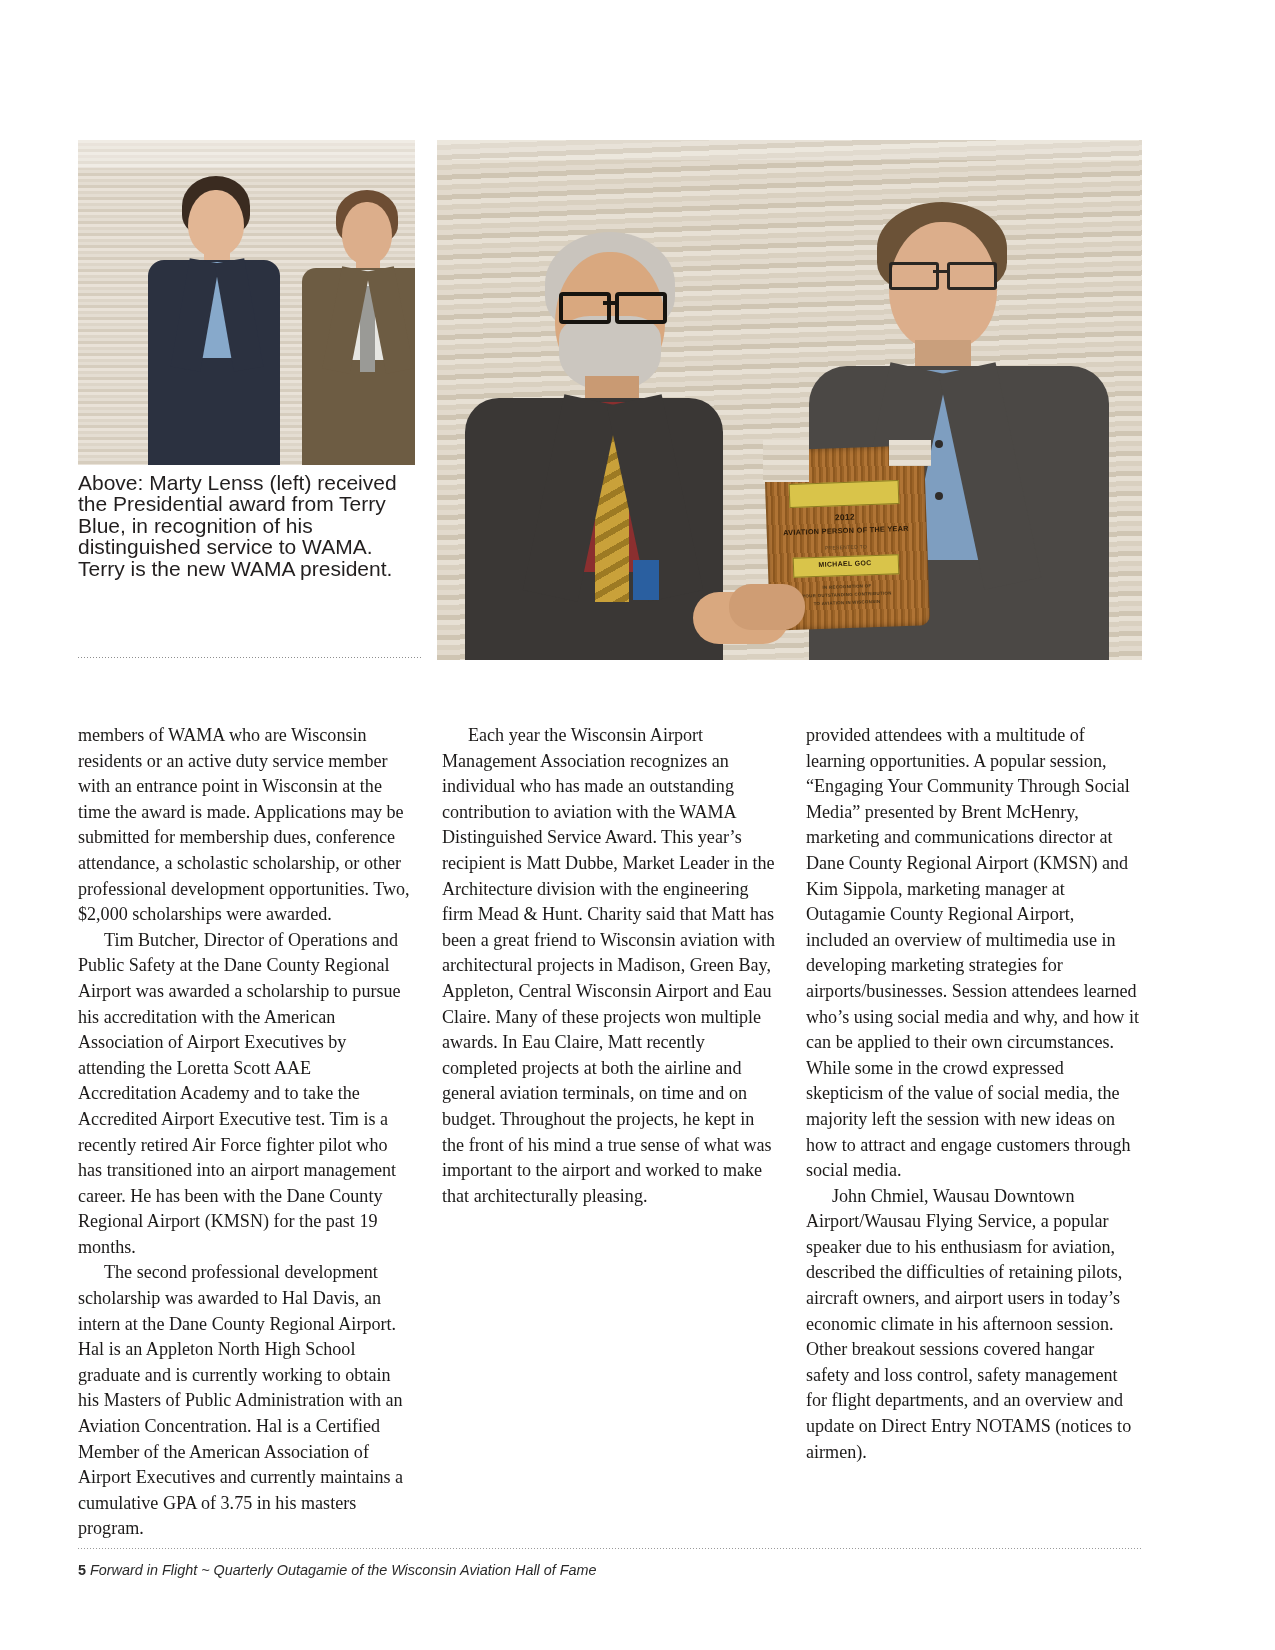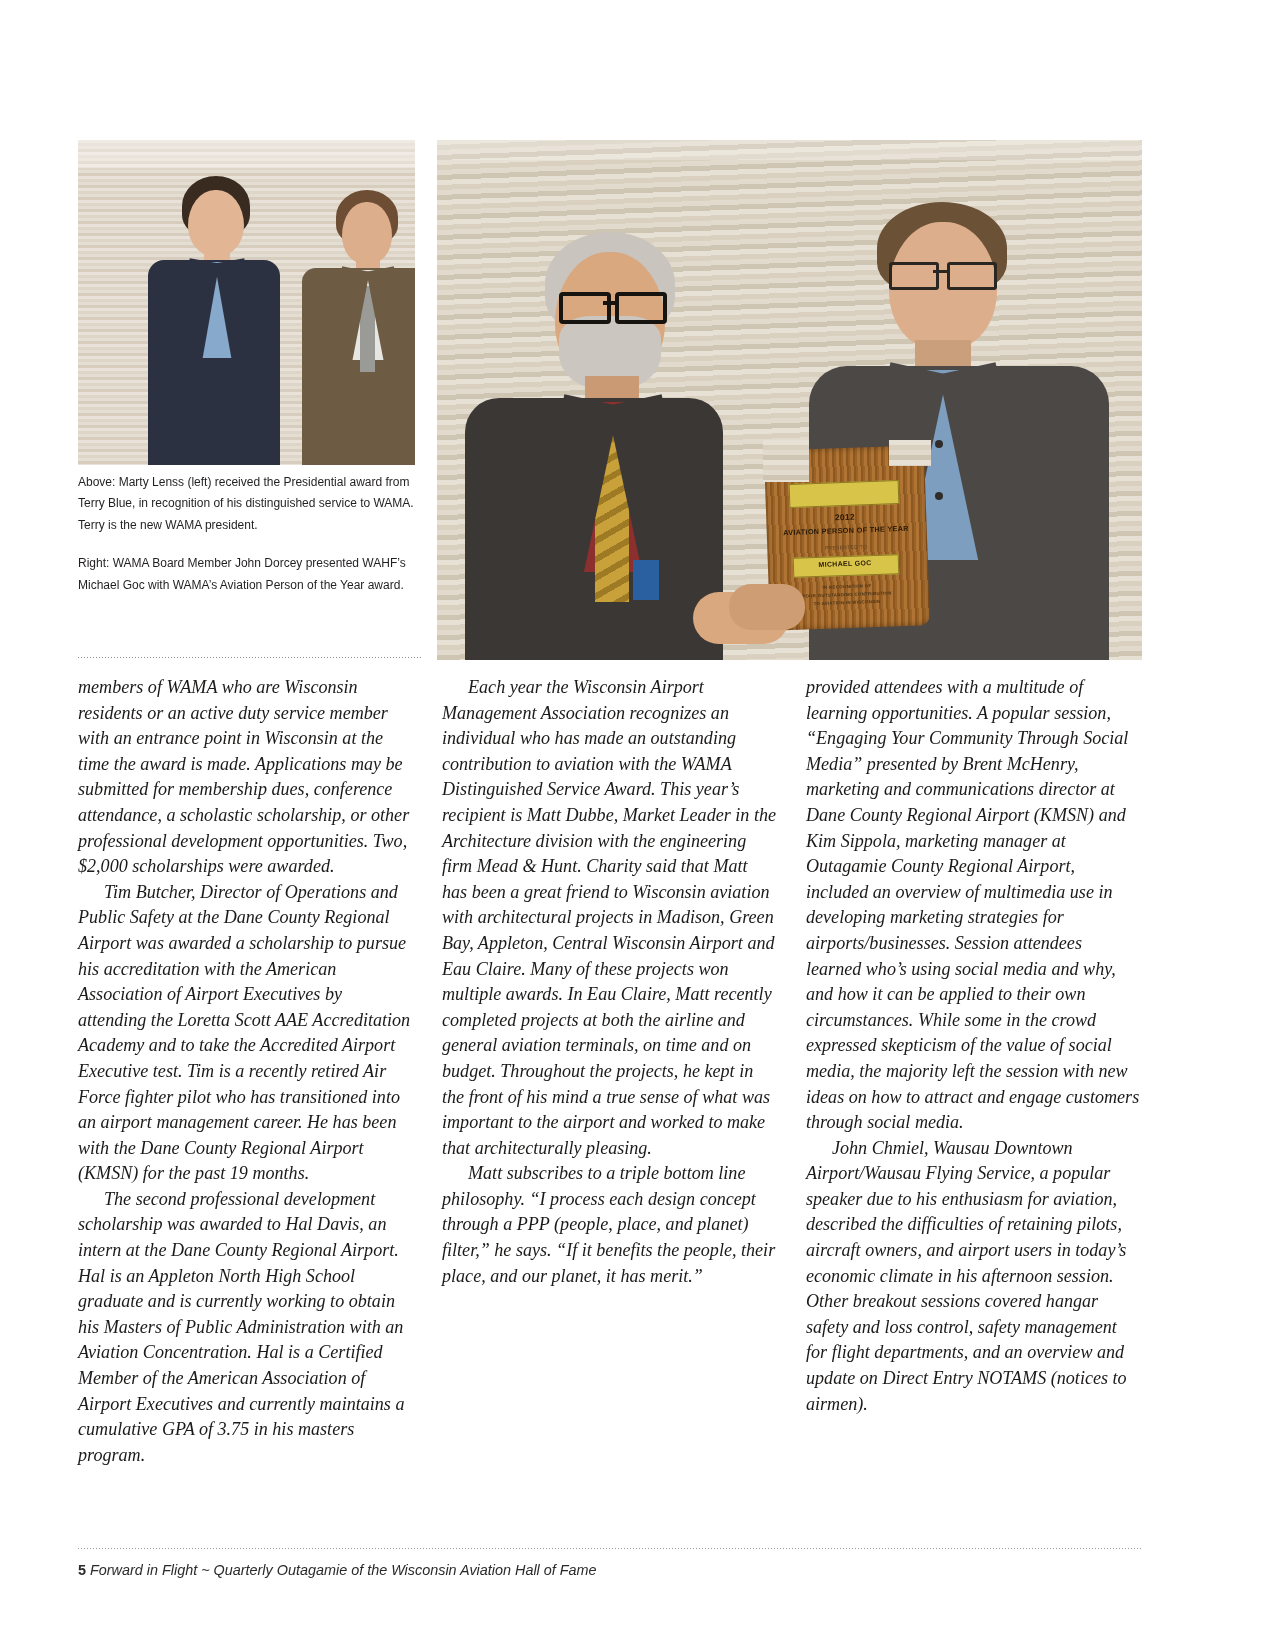--- a/index.html
+++ b/index.html
@@ -153,44 +153,43 @@
 
   
   .caption-block {
     position: absolute;
     left: 78px;
     top: 472px;
     width: 344px;
   }
   .caption {
     font-family: "Liberation Sans", sans-serif;
-    font-size: 12px;
+    font-size: 21px;
     line-height: 21.4px;
     color: #221f1f;
     margin: 0 0 17px 0;
   }
   .caption:last-child { margin-bottom: 0; }
   .caption-rule {
     position: absolute;
     left: 78px;
     top: 657px;
     width: 344px;
     height: 1px;
     background: repeating-linear-gradient(90deg,#8e8e8e 0px,#8e8e8e 1px,transparent 1px,transparent 3px);
   }
 
   
   .columns {
     position: absolute;
     left: 78px;
-    top: 675px;
+    top: 723px;
     width: 1064px;
     display: flex;
     gap: 30px;
-    font-style: italic;
   }
   .col {
     width: 334px;
     font-family: "Liberation Serif", serif;
     font-size: 18.1px;
     line-height: 25.6px;
     color: #1c1a19;
     text-align: left;
     hyphens: none;
   }
@@ -351,35 +350,33 @@
     <div>
       <div class="torso" style="position:absolute; left:256px; top:452px; width:96px; height:52px; border-radius:26px; background:#d9a87f;"></div>
       <div class="torso" style="position:absolute; left:292px; top:444px; width:76px; height:46px; border-radius:22px; background:#cf9d74;"></div>
     </div>
 
     <div class="wall-band" style="top:0; height:20px; background:rgba(255,255,255,0.22);"></div>
   </div>
 
   <div class="caption-block">
     <p class="caption">Above: Marty Lenss (left) received the Presidential award from Terry Blue, in recognition of his distinguished service to WAMA. Terry is the new WAMA president.</p>
-    <p class="caption">Right: WAMA Board Member John Dorcey presented WAHF’s Michael Goc with WAMA’s Aviation Person of the Year award.</p>
   </div>
   <div class="caption-rule"></div>
 
   <div class="columns">
 
     <div class="col">
       <p class="noindent">members of WAMA who are Wisconsin residents or an active duty service member with an entrance point in Wisconsin at the time the award is made. Applications may be submitted for membership dues, conference attendance, a scholastic scholarship, or other professional development opportunities. Two, $2,000 scholarships were awarded.</p>
       <p>Tim Butcher, Director of Operations and Public Safety at the Dane County Regional Airport was awarded a scholarship to pursue his accreditation with the American Association of Airport Executives by attending the Loretta Scott AAE Accreditation Academy and to take the Accredited Airport Executive test. Tim is a recently retired Air Force fighter pilot who has transitioned into an airport management career. He has been with the Dane County Regional Airport (KMSN) for the past 19 months.</p>
       <p>The second professional development scholarship was awarded to Hal Davis, an intern at the Dane County Regional Airport. Hal is an Appleton North High School graduate and is currently working to obtain his Masters of Public Administration with an Aviation Concentration. Hal is a Certified Member of the American Association of Airport Executives and currently maintains a cumulative GPA of 3.75 in his masters program.</p>
     </div>
 
     <div class="col">
       <p>Each year the Wisconsin Airport Management Association recognizes an individual who has made an outstanding contribution to aviation with the WAMA Distinguished Service Award. This year’s recipient is Matt Dubbe, Market Leader in the Architecture division with the engineering firm Mead &amp; Hunt. Charity said that Matt has been a great friend to Wisconsin aviation with architectural projects in Madison, Green Bay, Appleton, Central Wisconsin Airport and Eau Claire. Many of these projects won multiple awards. In Eau Claire, Matt recently completed projects at both the airline and general aviation terminals, on time and on budget. Throughout the projects, he kept in the front of his mind a true sense of what was important to the airport and worked to make that architecturally pleasing.</p>
-      <p>Matt subscribes to a triple bottom line philosophy. “I process each design concept through a PPP (people, place, and planet) filter,” he says. “If it benefits the people, their place, and our planet, it has merit.”</p>
     </div>
 
     <div class="col">
       <p class="noindent">provided attendees with a multitude of learning opportunities. A popular session, “Engaging Your Community Through Social Media” presented by Brent McHenry, marketing and communications director at Dane County Regional Airport (KMSN) and Kim Sippola, marketing manager at Outagamie County Regional Airport, included an overview of multimedia use in developing marketing strategies for airports/businesses. Session attendees learned who’s using social media and why, and how it can be applied to their own circumstances. While some in the crowd expressed skepticism of the value of social media, the majority left the session with new ideas on how to attract and engage customers through social media.</p>
       <p>John Chmiel, Wausau Downtown Airport/Wausau Flying Service, a popular speaker due to his enthusiasm for aviation, described the difficulties of retaining pilots, aircraft owners, and airport users in today’s economic climate in his afternoon session. Other breakout sessions covered hangar safety and loss control, safety management for flight departments, and an overview and update on Direct Entry NOTAMS (notices to airmen).</p>
     </div>
 
   </div>
 
   <div class="footer-rule"></div>

